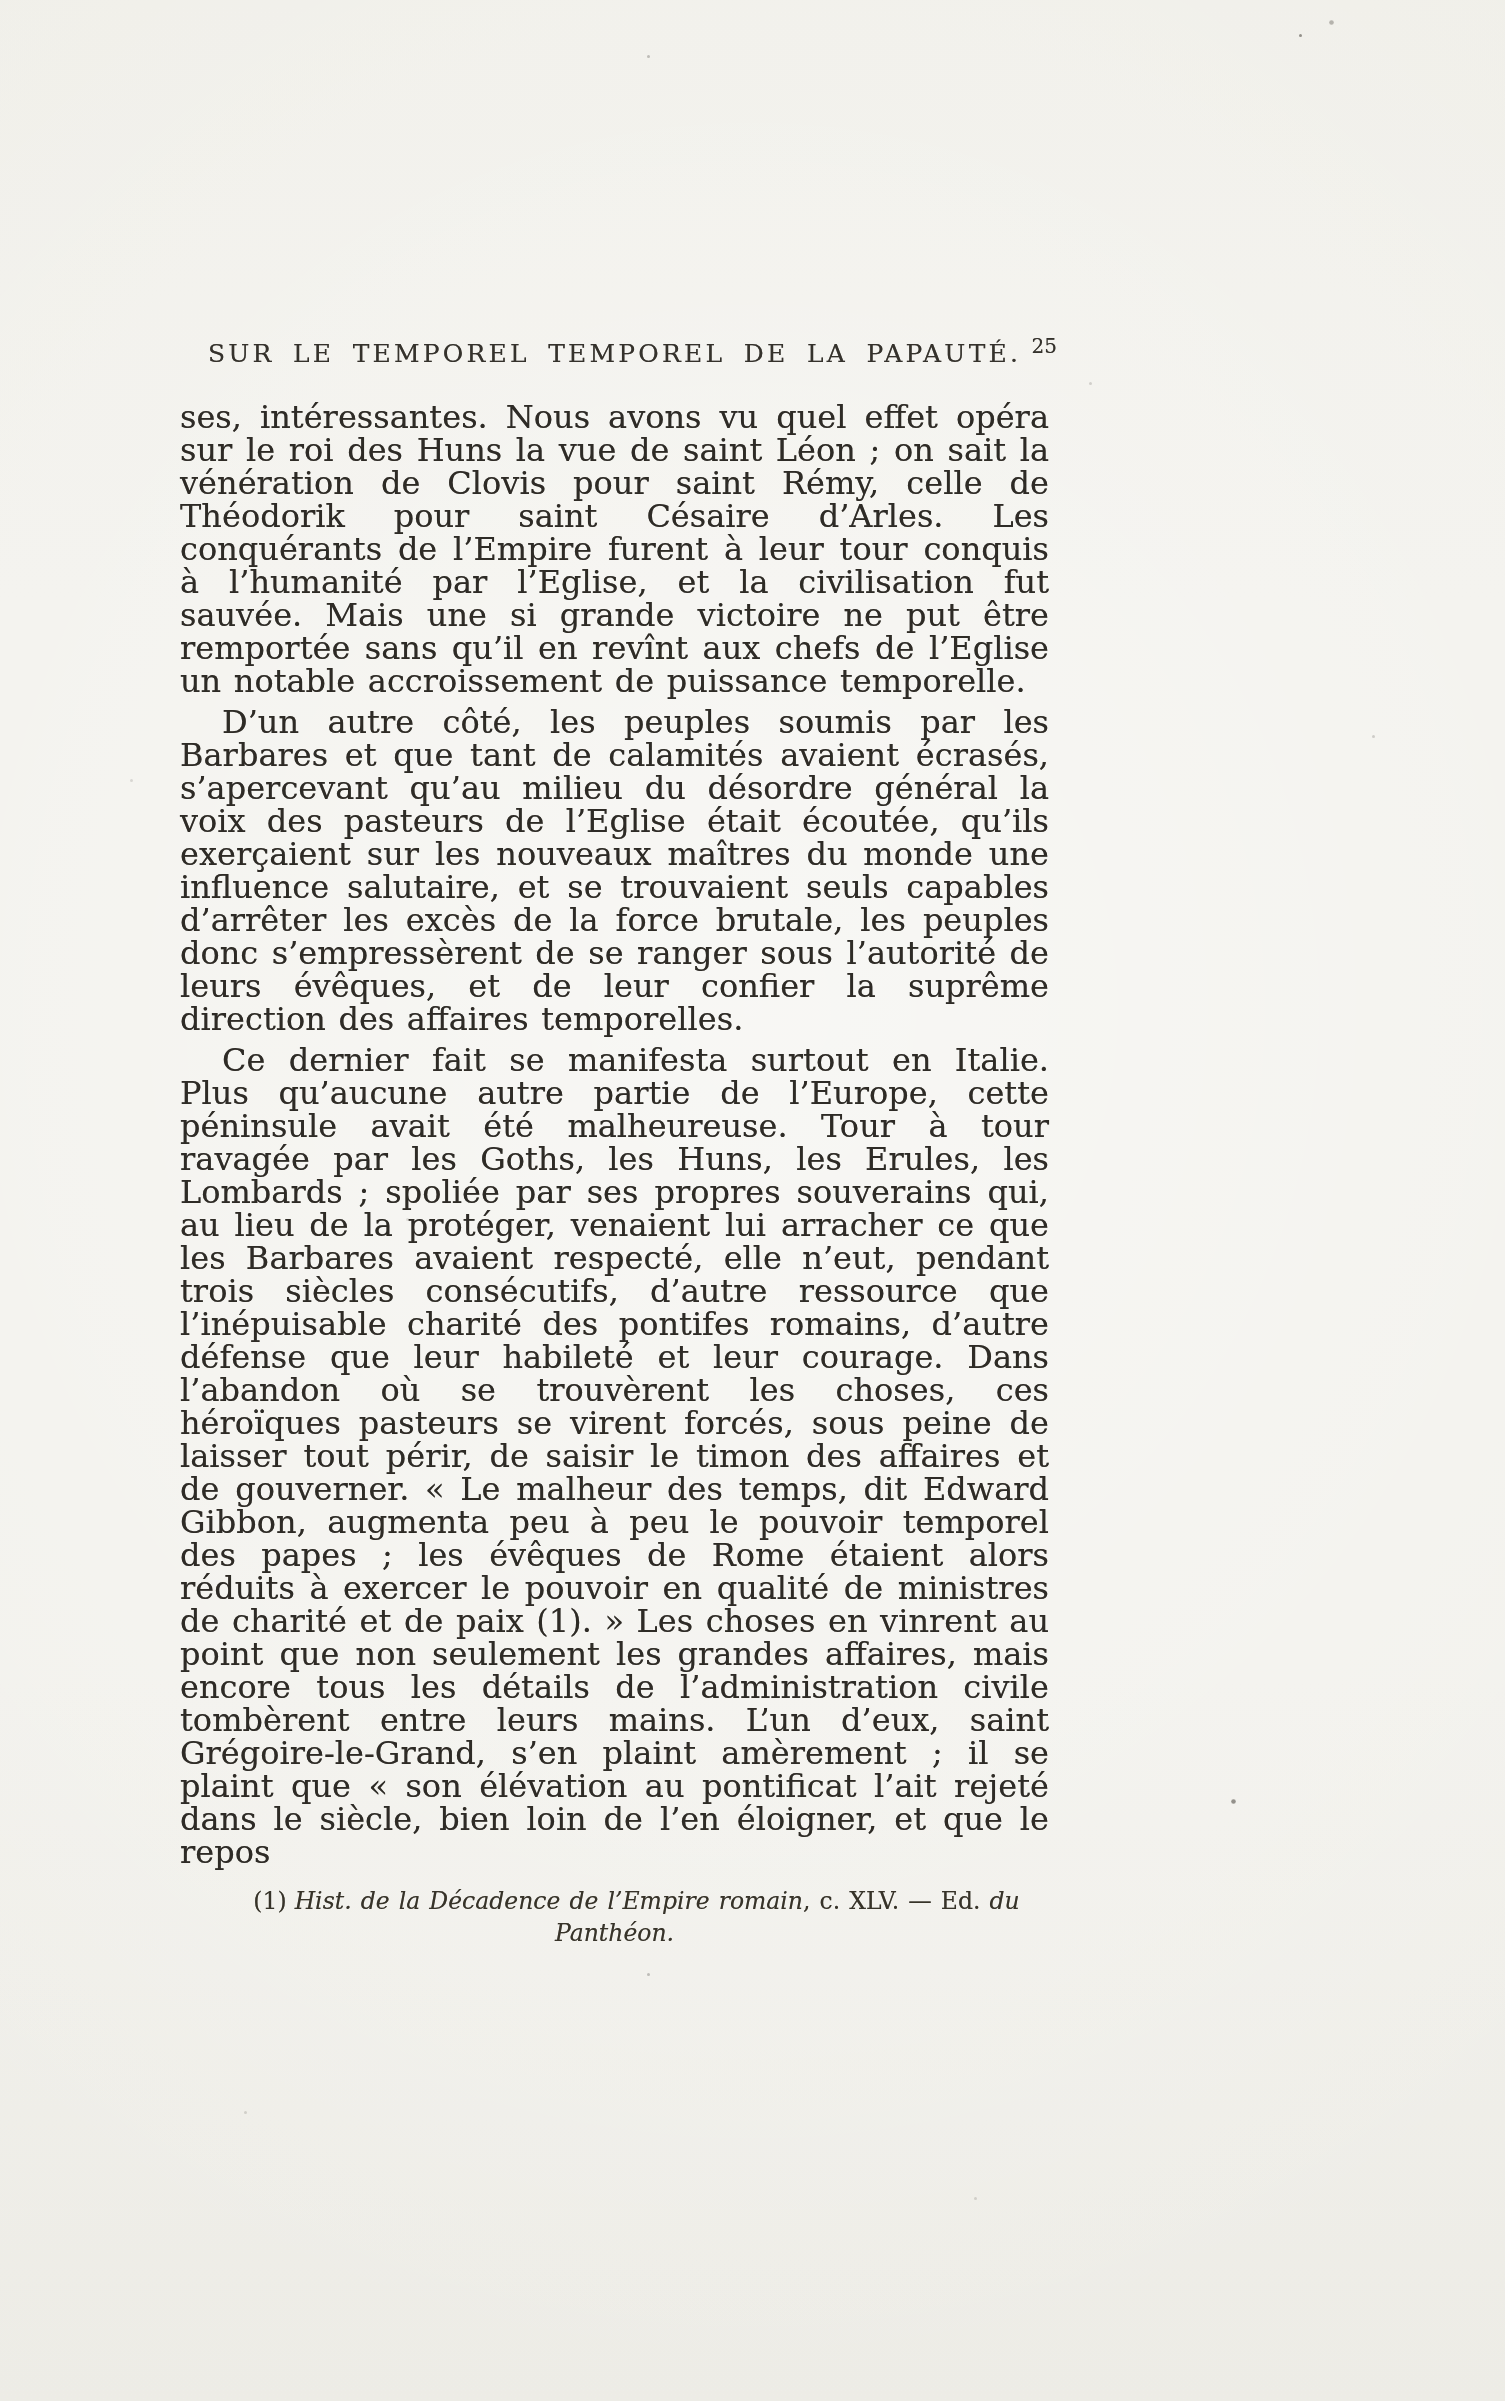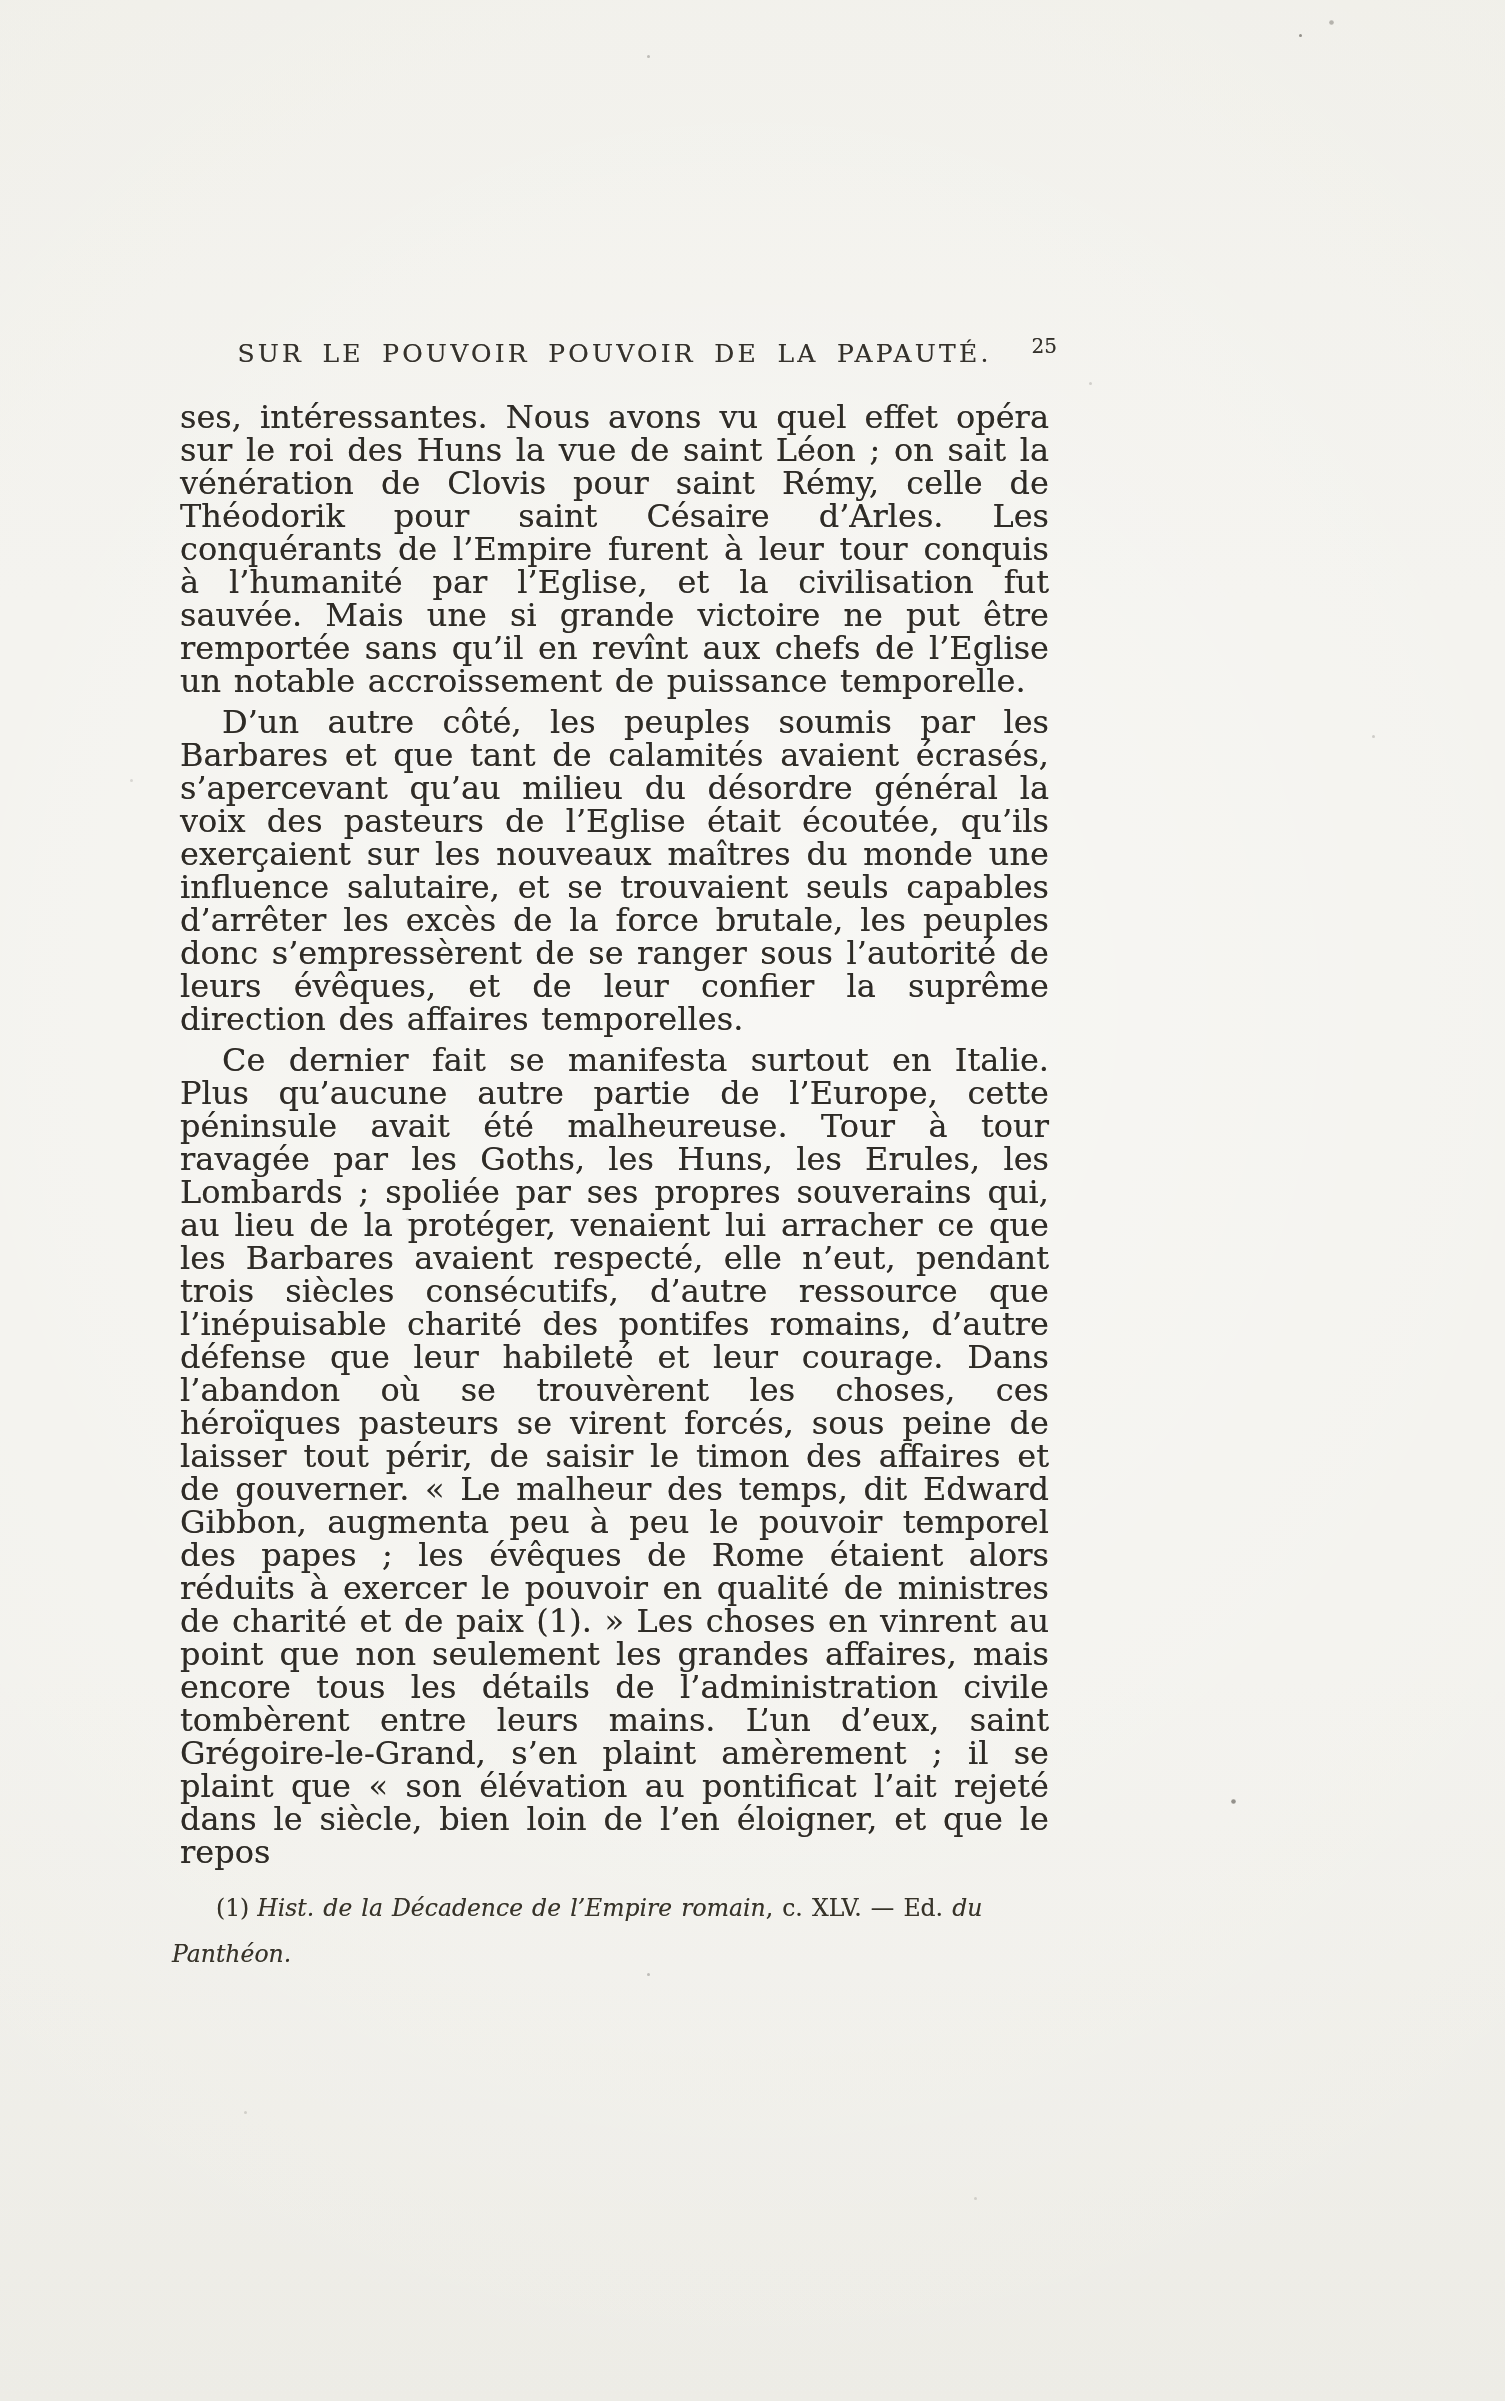--- a/index.html
+++ b/index.html
@@ -91,45 +91,46 @@
   }
   .para.no-indent {
     text-indent: 0;
   }
   .footnote {
     position: absolute;
     left: 172px;
     top: 1885px;
     width: 885px;
     font-size: 23.5px;
-    line-height: 46px;
+    line-height: 32px;
     text-indent: 44px;
     word-spacing: 1.6px;
     color: #373329;
     text-shadow: 0 0 0.5px rgba(45,42,36,0.5);
+    text-align: center;
   }
   .footnote .marker {
     margin-right: 8px;
     font-style: normal;
   }
   .it {
     font-style: italic;
   }
 </style>
 </head>
 <body>
 
 <div class="page">
 
   <div class="noise"></div>
 
   <div class="text-block">
 
     <div class="running-header">
-      <span class="header-title">SUR LE POUVOIR POUVOIR DE LA PAPAUTÉ.</span>
+      <span class="header-title">SUR LE TEMPOREL TEMPOREL DE LA PAPAUTÉ.</span>
       <span class="page-number">25</span>
     </div>
 
     <p class="para no-indent">ses, intéressantes. Nous avons vu quel effet opéra sur le roi des Huns la vue de saint Léon ; on sait la vénération de Clovis pour saint Rémy, celle de Théodorik pour saint Césaire d’Arles. Les conquérants de l’Empire furent à leur tour conquis à l’humanité par l’Eglise, et la civilisation fut sauvée. Mais une si grande victoire ne put être remportée sans qu’il en revînt aux chefs de l’Eglise un notable accroissement de puissance temporelle.</p>
 
     <p class="para">D’un autre côté, les peuples soumis par les Barbares et que tant de calamités avaient écrasés, s’apercevant qu’au milieu du désordre général la voix des pasteurs de l’Eglise était écoutée, qu’ils exerçaient sur les nouveaux maîtres du monde une influence salutaire, et se trouvaient seuls capables d’arrêter les excès de la force brutale, les peuples donc s’empressèrent de se ranger sous l’autorité de leurs évêques, et de leur confier la suprême direction des affaires temporelles.</p>
 
     <p class="para">Ce dernier fait se manifesta surtout en Italie. Plus qu’aucune autre partie de l’Europe, cette péninsule avait été malheureuse. Tour à tour ravagée par les Goths, les Huns, les Erules, les Lombards ; spoliée par ses propres souverains qui, au lieu de la protéger, venaient lui arracher ce que les Barbares avaient respecté, elle n’eut, pendant trois siècles consécutifs, d’autre ressource que l’inépuisable charité des pontifes romains, d’autre défense que leur habileté et leur courage. Dans l’abandon où se trouvèrent les choses, ces héroïques pasteurs se virent forcés, sous peine de laisser tout périr, de saisir le timon des affaires et de gouverner. « Le malheur des temps, dit Edward Gibbon, augmenta peu à peu le pouvoir temporel des papes ; les évêques de Rome étaient alors réduits à exercer le pouvoir en qualité de ministres de charité et de paix (1). » Les choses en vinrent au point que non seulement les grandes affaires, mais encore tous les détails de l’administration civile tombèrent entre leurs mains. L’un d’eux, saint Grégoire-le-Grand, s’en plaint amèrement ; il se plaint que « son élévation au pontificat l’ait rejeté dans le siècle, bien loin de l’en éloigner, et que le repos</p>
 
   </div>

